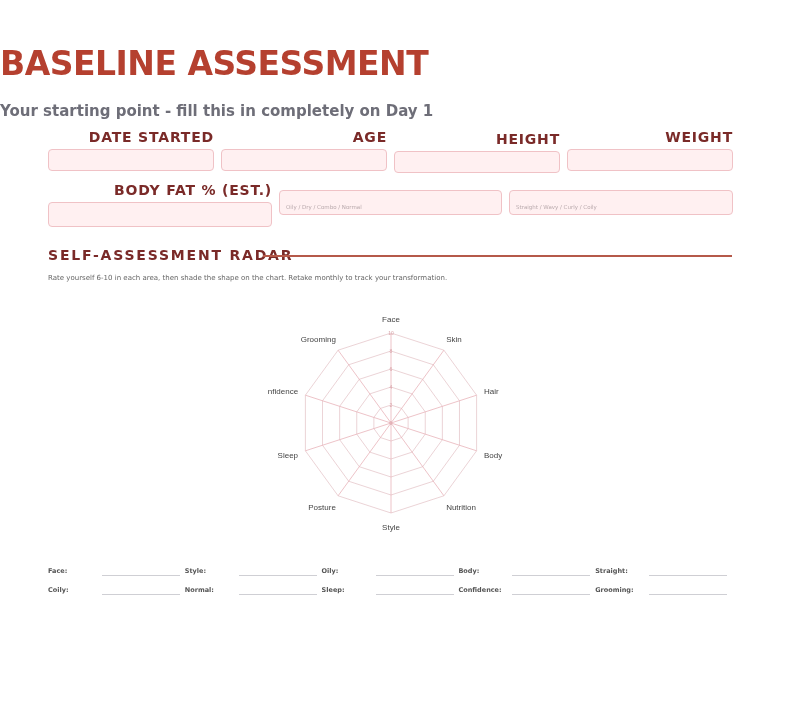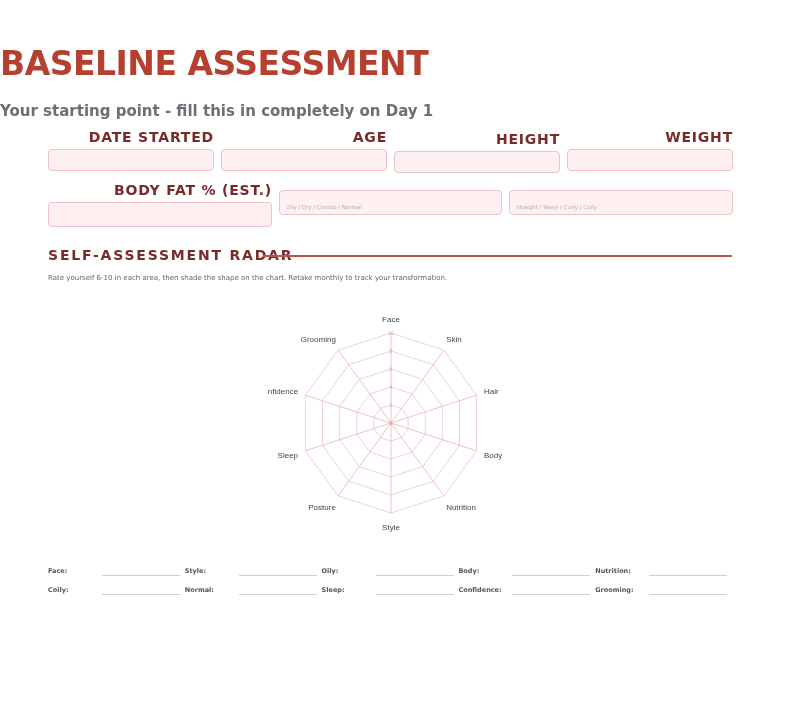--- a/index.html
+++ b/index.html
@@ -111,21 +111,21 @@
   </div>
   <div class="score-cell">
     <span class="score-label">Oily:</span>
     <span class="score-line"></span>
   </div>
   <div class="score-cell">
     <span class="score-label">Body:</span>
     <span class="score-line"></span>
   </div>
   <div class="score-cell">
-    <span class="score-label">Nutrition:</span>
+    <span class="score-label">Straight:</span>
     <span class="score-line"></span>
   </div>
 </div>
 <div class="score-row" style="top:586px;">
   <div class="score-cell">
     <span class="score-label">Coily:</span>
     <span class="score-line"></span>
   </div>
   <div class="score-cell">
     <span class="score-label">Normal:</span>

